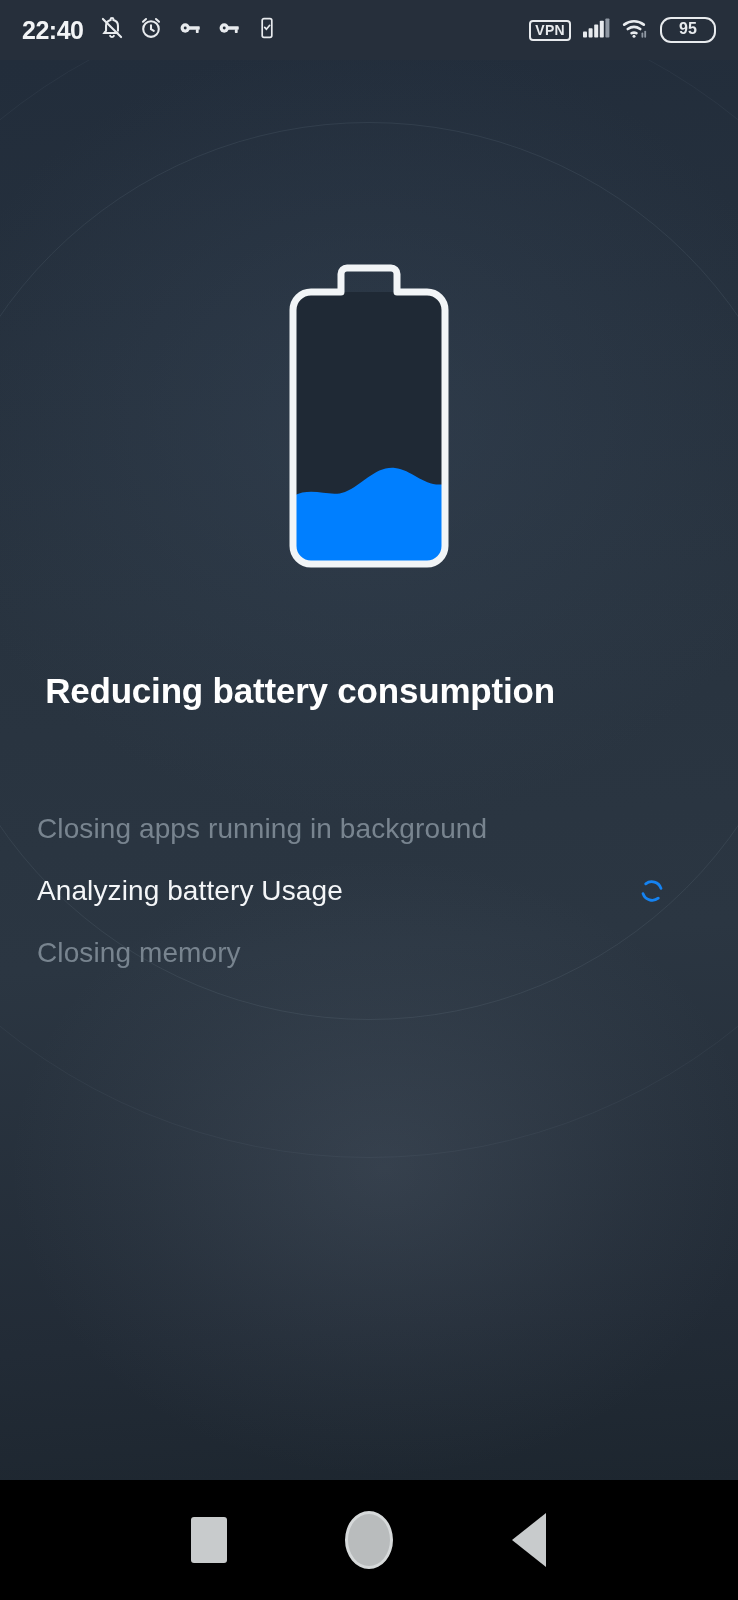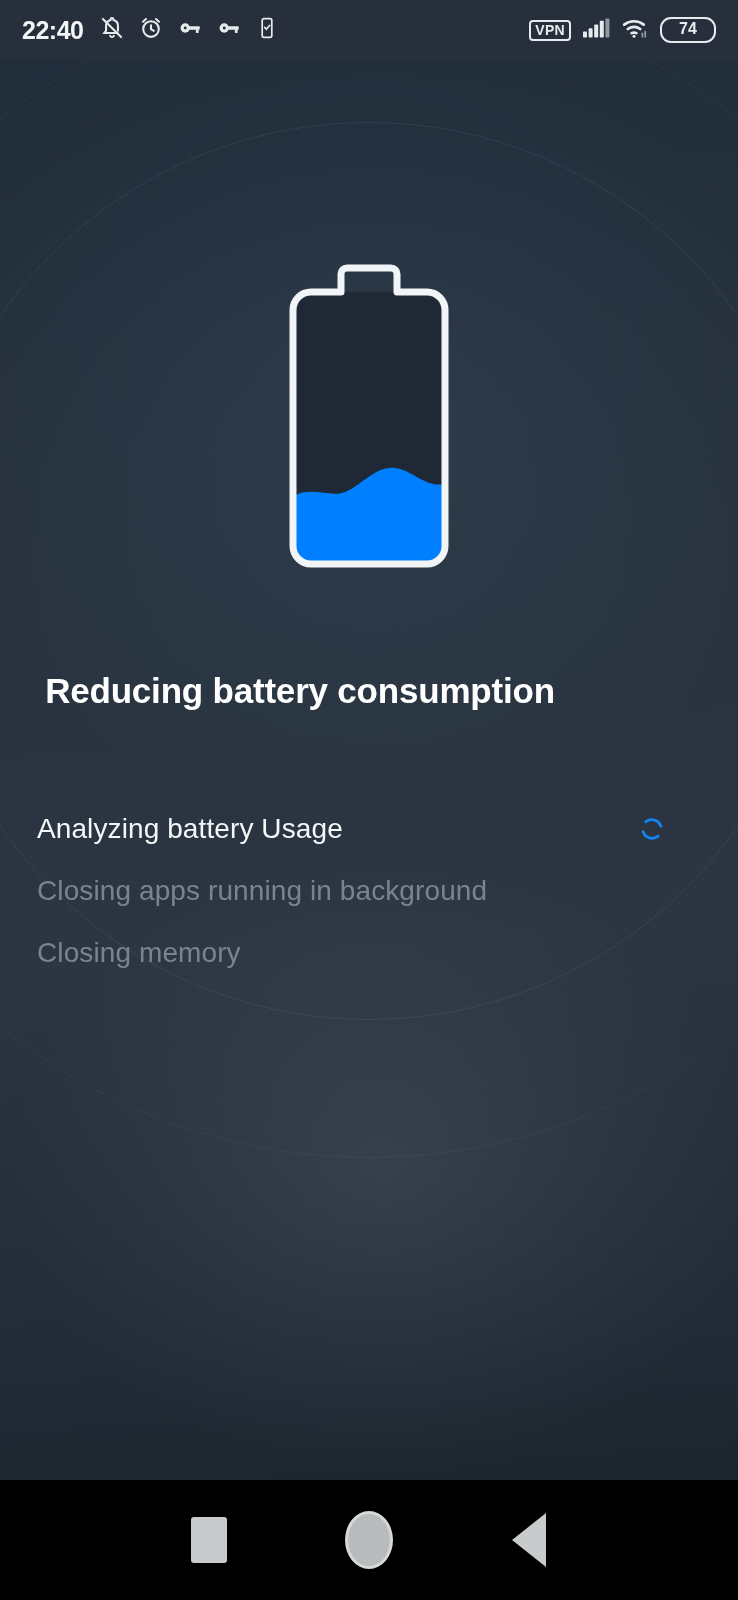--- a/index.html
+++ b/index.html
@@ -225,21 +225,21 @@
         <svg width="28" height="24" viewBox="0 0 28 24" fill="none" stroke="#e8ebee" stroke-linecap="round">
           <path d="M3.2 8.6a16 16 0 0 1 19.6 0" stroke-width="2.7"></path>
           <path d="M6.8 13a11 11 0 0 1 12.4 0" stroke-width="2.7"></path>
           <path d="M10.6 17.1a5.6 5.6 0 0 1 4.8 0" stroke-width="2.7"></path>
           <circle cx="13" cy="20.3" r="1.5" fill="#e8ebee" stroke="none"></circle>
           <path d="M21.4 17.4v3.4" stroke-width="1.8" stroke="#8f98a3"></path>
           <path d="M24.2 15.6v5.2" stroke-width="1.8" stroke="#8f98a3"></path>
         </svg>
       </span>
 
-      <span class="batt-pill">74</span>
+      <span class="batt-pill">95</span>
     </div>
   </div>
 
   <div class="body-area">
 
     <div class="deco-circle deco-inner"></div>
     <div class="deco-circle deco-outer"></div>
 
     <div class="battery-wrap">
       <svg width="180" height="320" viewBox="0 0 180 320">
@@ -274,35 +274,35 @@
                  a18 18 0 0 1 -18 -18
                  V50
                  a18 18 0 0 1 18 -18 Z" fill="none" stroke="#f2f5f7" stroke-width="7" stroke-linejoin="round"></path>
       </svg>
     </div>
 
     <h1 class="headline">Reducing battery consumption</h1>
 
     <div class="steps">
 
+      <div class="step pending">
+        <span class="step-label">Closing apps running in background</span>
+      </div>
+
       <div class="step active">
         <span class="step-label">Analyzing battery Usage</span>
         <span class="step-spin">
           <svg class="spinner" viewBox="0 0 24 24" fill="none" stroke="#1583f2" stroke-width="2.6" stroke-linecap="round">
             <path d="M20.3 9.6A9 9 0 0 0 6.2 5.4"></path>
             <path d="M3.7 14.4a9 9 0 0 0 14.1 4.2"></path>
           </svg>
         </span>
       </div>
 
       <div class="step pending">
-        <span class="step-label">Closing apps running in background</span>
-      </div>
-
-      <div class="step pending">
         <span class="step-label">Closing memory</span>
       </div>
 
     </div>
   </div>
 
   <div class="navbar">
     <div class="nav-btn">
       <span class="nav-square"></span>
     </div>

